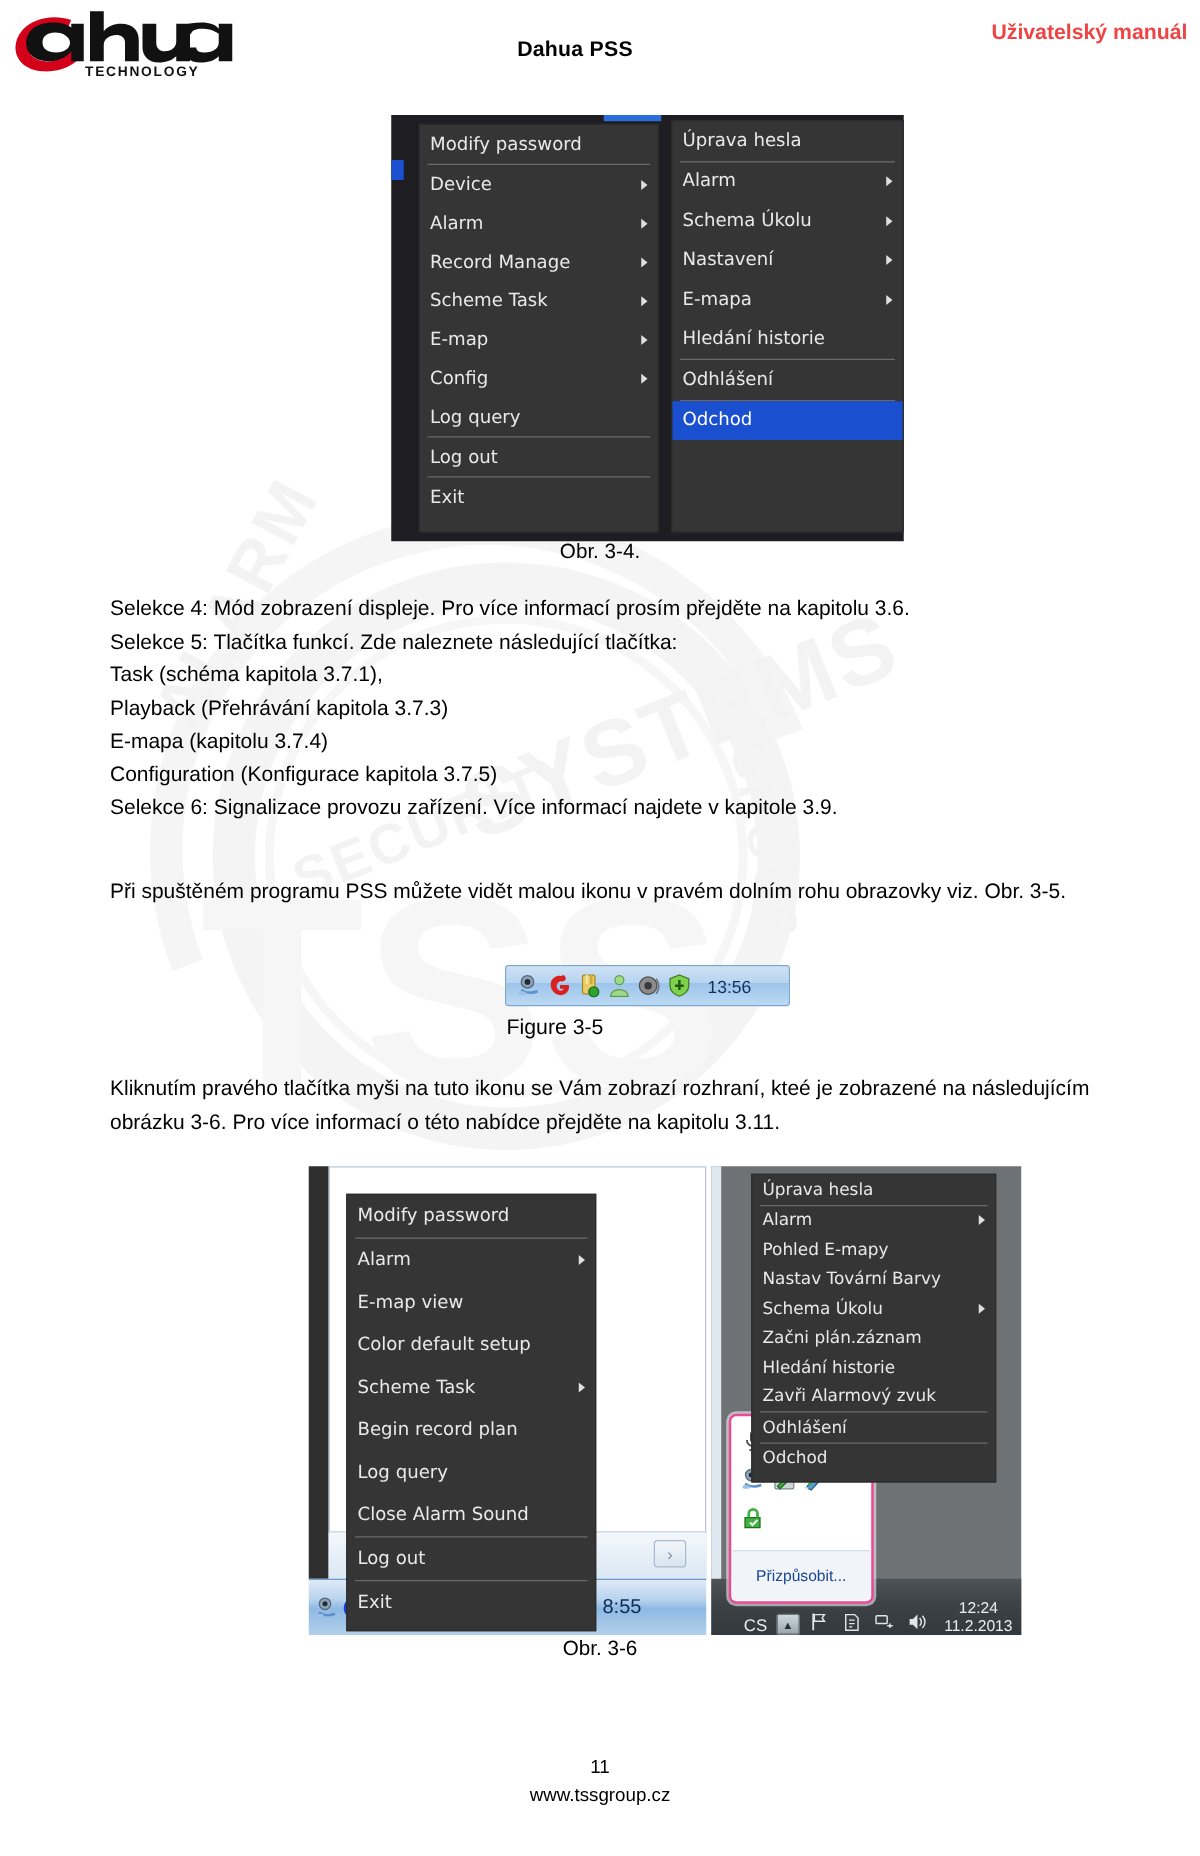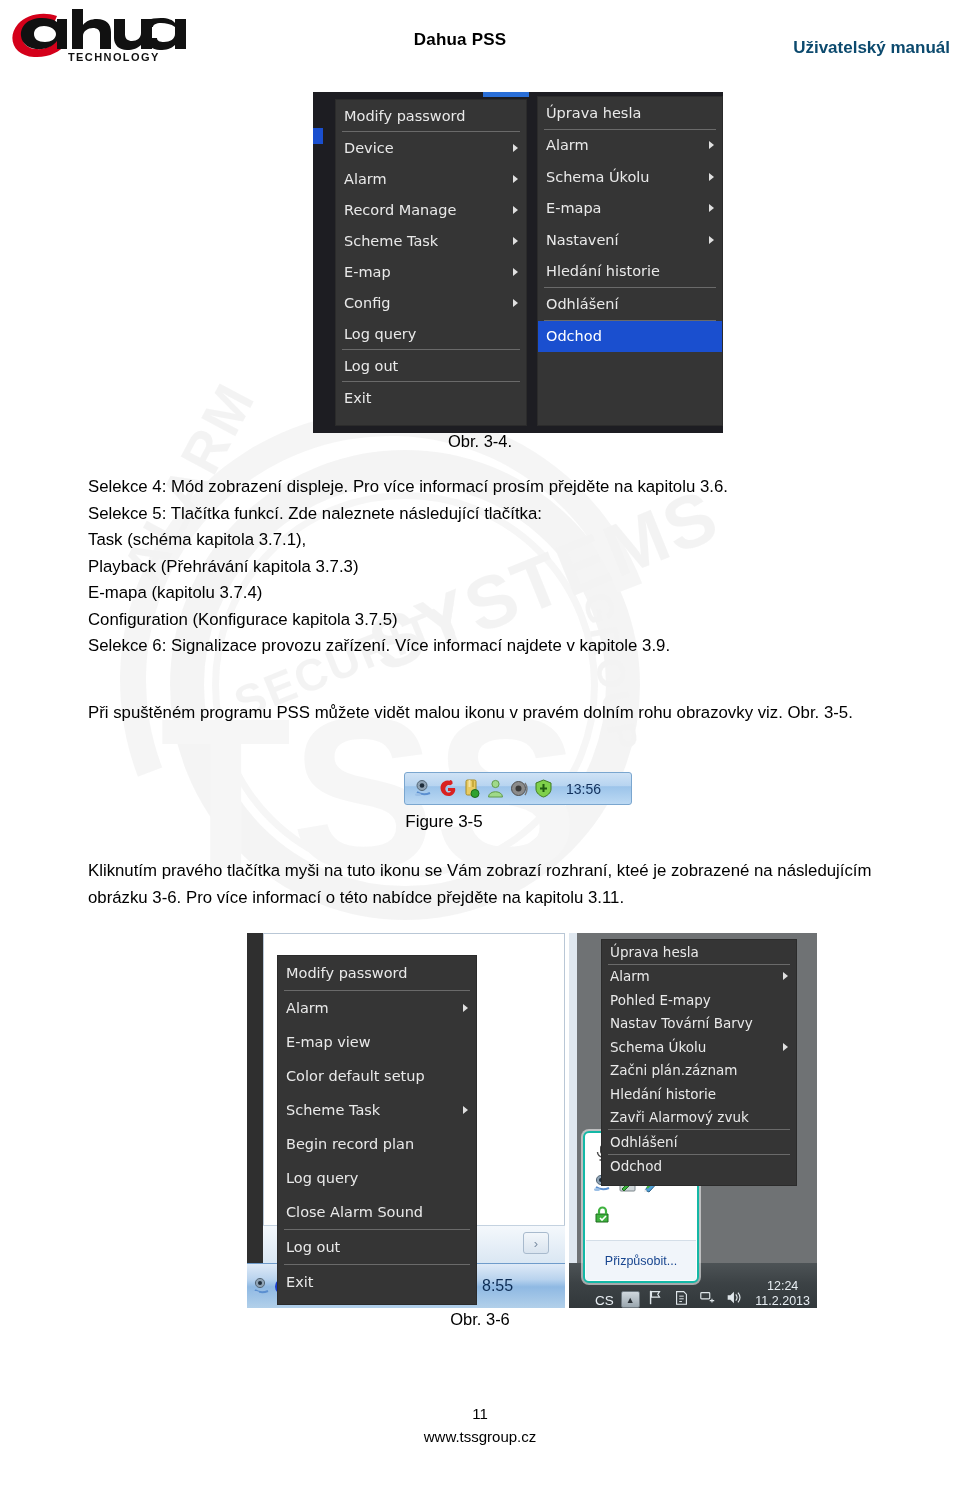--- a/index.html
+++ b/index.html
@@ -48,22 +48,22 @@
   .page-header { position:absolute; left:0; top:0; width:960px; height:78px; z-index:5; }
   .logo { position:absolute; left:8px; top:8px; width:178px; height:56px; }
   .logo svg { display:block; }
   .hdr-center {
     position:absolute; left:0; top:30px; width:960px; text-align:center;
     font-weight:700; font-size:17px; letter-spacing:.2px;
   }
   .hdr-center span { display:inline-block;padding-left:40px; }
   .hdr-title { margin-left:-80px; }
   .hdr-right {
-    position:absolute; right:10px; top:38px;
-    font-weight:700; font-size:17px; color:#0c4a6e;
+    position:absolute; right:10px; top:16px;
+    font-weight:700; font-size:17px; color:#ef4444;
   }
 
   
   .menu {
     background:#353535; color:#e9e9e9;
     font-family:"DejaVu Sans", sans-serif;
     border:1px solid #2b2b2b;
   }
   .menu .mi {
     display:flex; align-items:center;
@@ -138,21 +138,21 @@
   }
   .f36-menuEN .mi { height:34px; }
 
   .f36-rightdesk {
     position:absolute; left:322px; top:0; width:248px; height:375px;
     background:#6f7274;
   }
   .f36-rdesk-left { position:absolute; left:0; top:0; width:8px; height:375px; background:#dfe7ef; }
   .f36-traypop {
     position:absolute; left:336px; top:198px; width:116px; height:152px;
-    background:#ffffff; border:2px solid #14b8a6; border-radius:6px; z-index:2;
+    background:#ffffff; border:2px solid #ec4899; border-radius:6px; z-index:2;
     box-shadow:0 0 0 2px rgba(255,255,255,.55);
   }
   .f36-traypop .grid {
     position:absolute; left:4px; top:4px; width:104px; height:104px;
     display:flex; flex-wrap:wrap; align-content:flex-start; gap:6px; padding:6px 4px;
   }
   .f36-traypop .cust {
     position:absolute; left:1px; bottom:1px; width:110px; height:40px;
     background:#f1f5fa; border-top:1px solid #d4dee8;
     display:flex; align-items:center; justify-content:center;
@@ -276,25 +276,25 @@
       <div class="sep"></div>
       <div class="mi">
         <span class="lbl">Alarm</span>
         <span class="arrow"></span>
       </div>
       <div class="mi">
         <span class="lbl">Schema Úkolu</span>
         <span class="arrow"></span>
       </div>
       <div class="mi">
+        <span class="lbl">Nastavení</span>
+        <span class="arrow"></span>
+      </div>
+      <div class="mi">
         <span class="lbl">E-mapa</span>
-        <span class="arrow"></span>
-      </div>
-      <div class="mi">
-        <span class="lbl">Nastavení</span>
         <span class="arrow"></span>
       </div>
       <div class="mi">
         <span class="lbl">Hledání historie</span>
       </div>
       <div class="sep"></div>
       <div class="mi">
         <span class="lbl">Odhlášení</span>
       </div>
       <div class="sep"></div>

